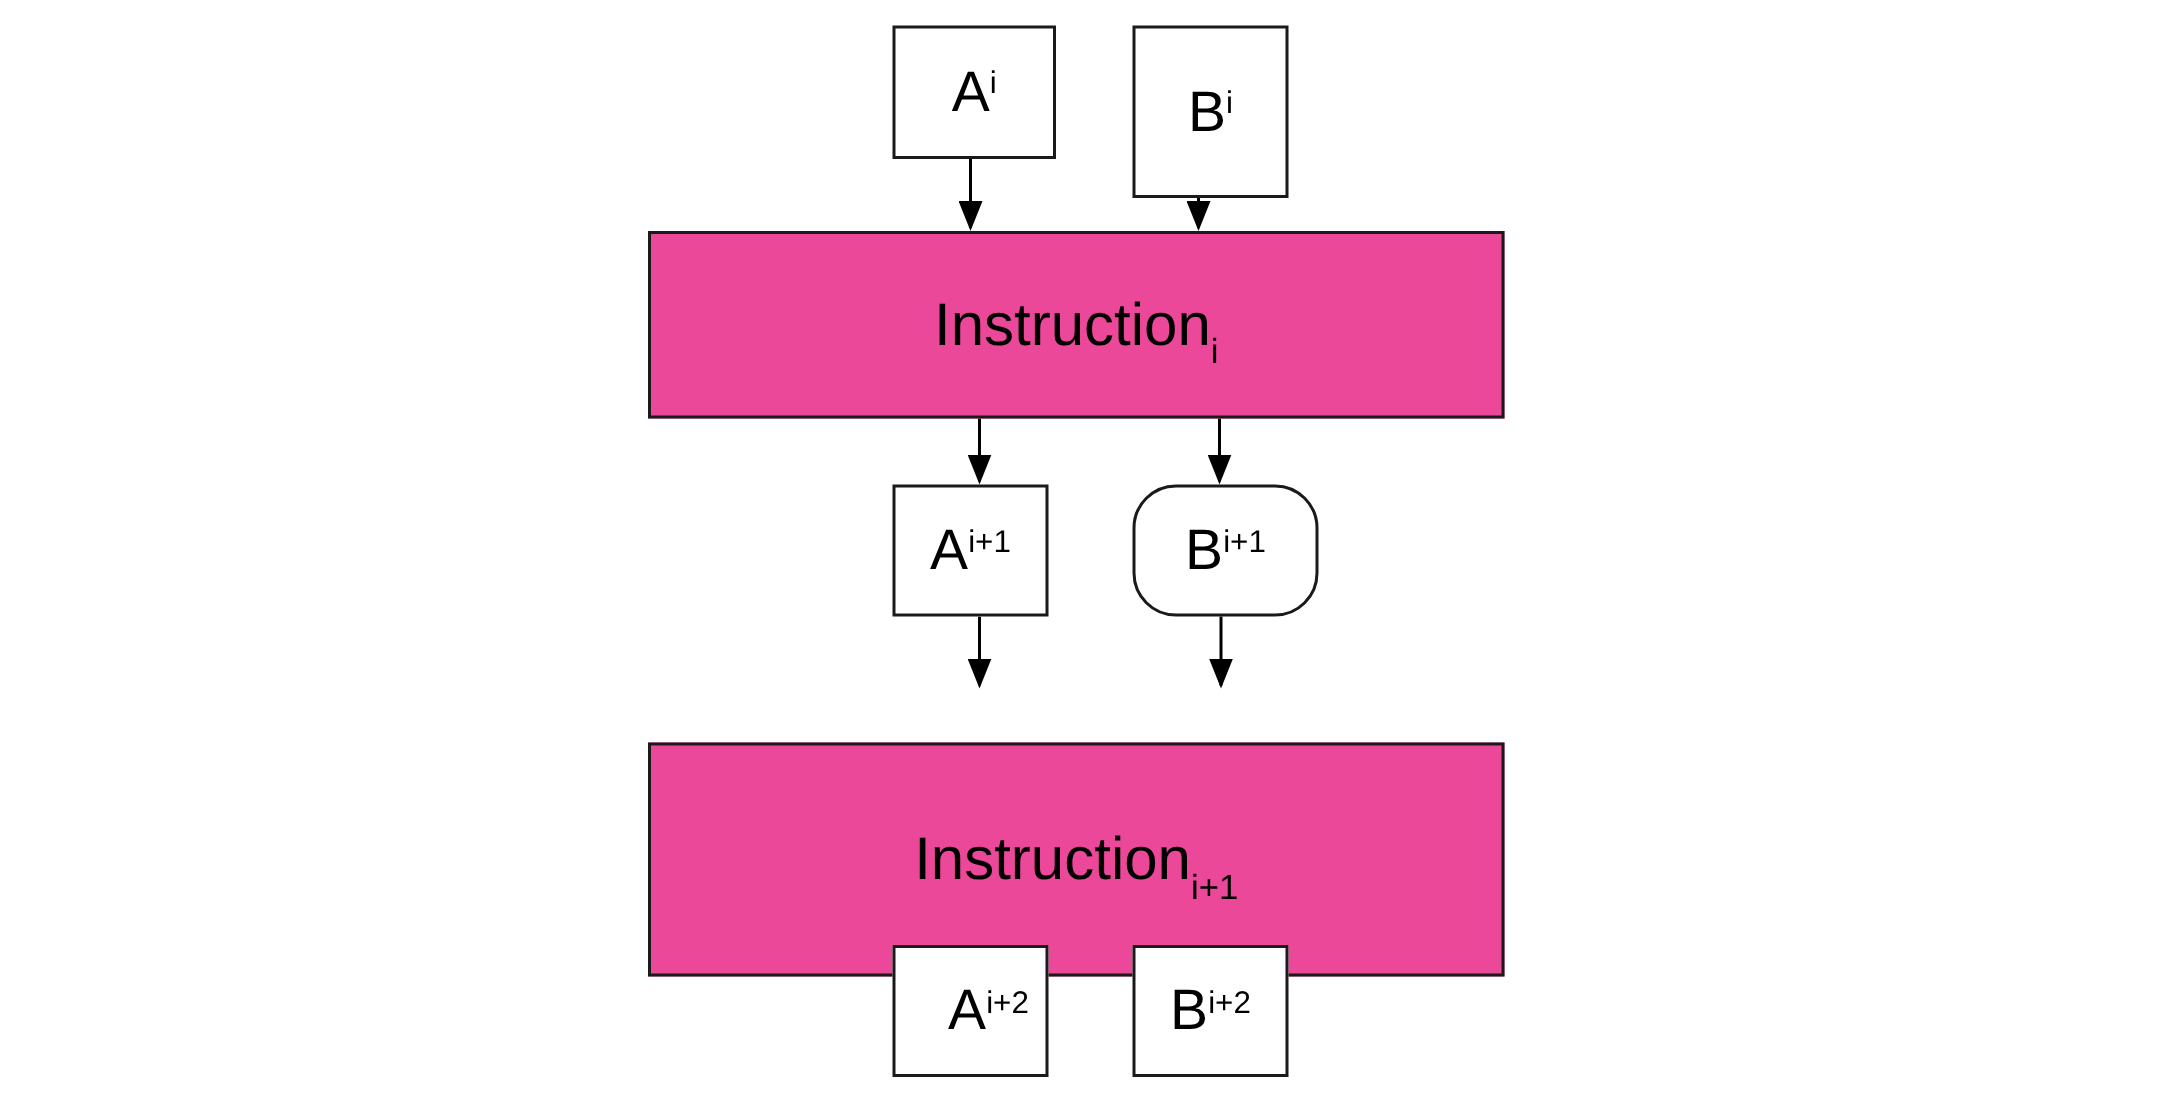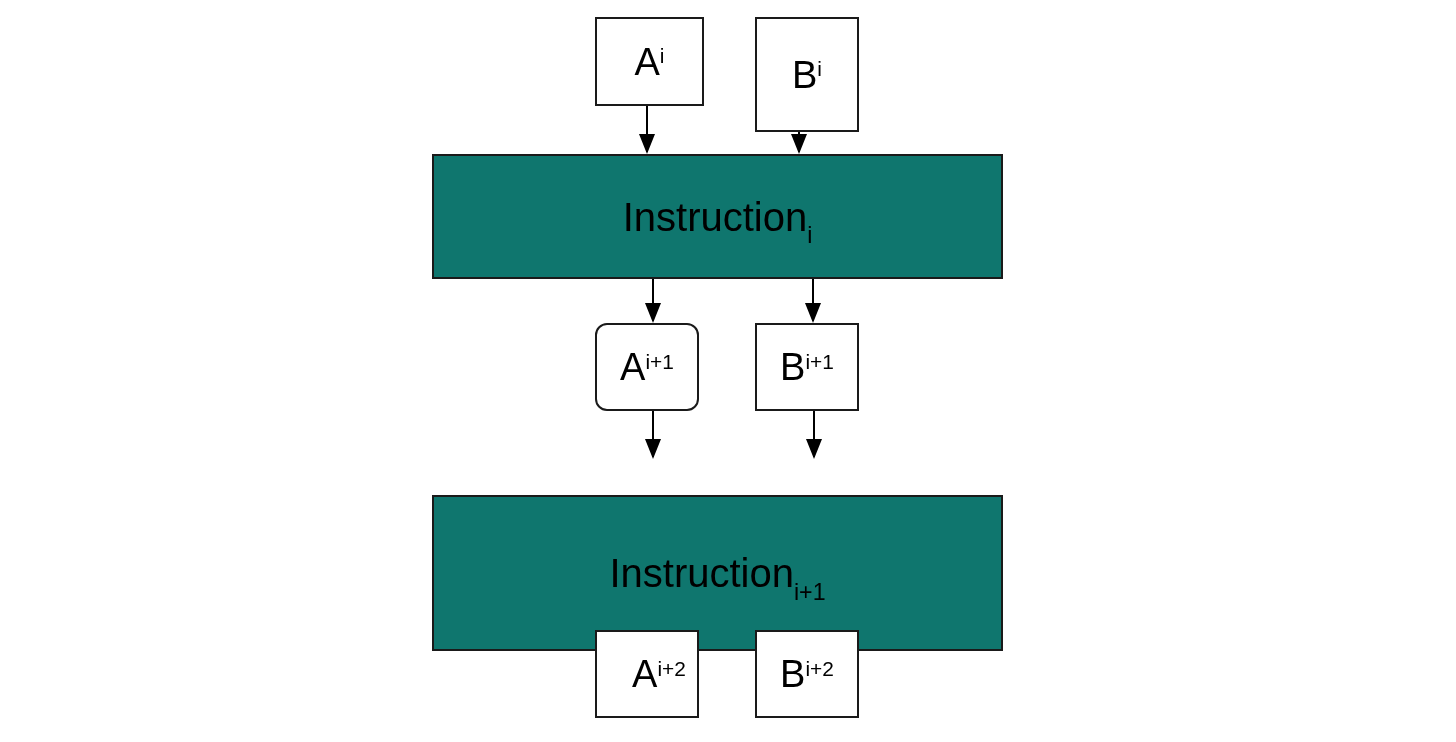--- a/index.html
+++ b/index.html
@@ -34,21 +34,21 @@
     border: 2px solid #1a1a1a;
     display: flex;
     align-items: center;
     justify-content: center;
     line-height: 1;
   }
   .register-box {
     background: #ffffff;
   }
   .instruction-box {
-    background: #0f766e;
+    background: #ec4899;
     text-align: right;
   }
   .register-label {
     font-size: 38px;
     white-space: nowrap;
   }
   .instruction-label {
     font-size: 40px;
     white-space: nowrap;
   }
@@ -90,24 +90,24 @@
     <span class="register-label"><span>A</span><span class="lbl-sup">i</span></span>
   </div>
   <div class="box register-box" style="left:755px; top:17px; width:104px; height:115px;">
     <span class="register-label"><span>B</span><span class="lbl-sup">i</span></span>
   </div>
 
   <div class="box instruction-box" style="left:432px; top:154px; width:571px; height:125px;">
     <span class="instruction-label"><span>Instruction</span><span class="lbl-sub">i</span></span>
   </div>
 
-  <div class="box register-box" style="left:595px; top:323px; width:104px; height:88px;border-radius:12px;">
+  <div class="box register-box" style="left:595px; top:323px; width:104px; height:88px;">
     <span class="register-label"><span>A</span><span class="lbl-sup">i+1</span></span>
   </div>
-  <div class="box register-box" style="left:755px; top:323px; width:104px; height:88px;">
+  <div class="box register-box" style="left:755px; top:323px; width:124px; height:88px;border-radius:29px;">
     <span class="register-label"><span>B</span><span class="lbl-sup">i+1</span></span>
   </div>
 
   <div class="box instruction-box" style="left:432px; top:459px; width:571px; height:156px;margin-top:36px;">
     <span class="instruction-label"><span>Instruction</span><span class="lbl-sub">i+1</span></span>
   </div>
 
   <div class="box register-box" style="left:595px; top:630px; width:104px; height:88px;padding-left:24px;">
     <span class="register-label"><span>A</span><span class="lbl-sup">i+2</span></span>
   </div>

